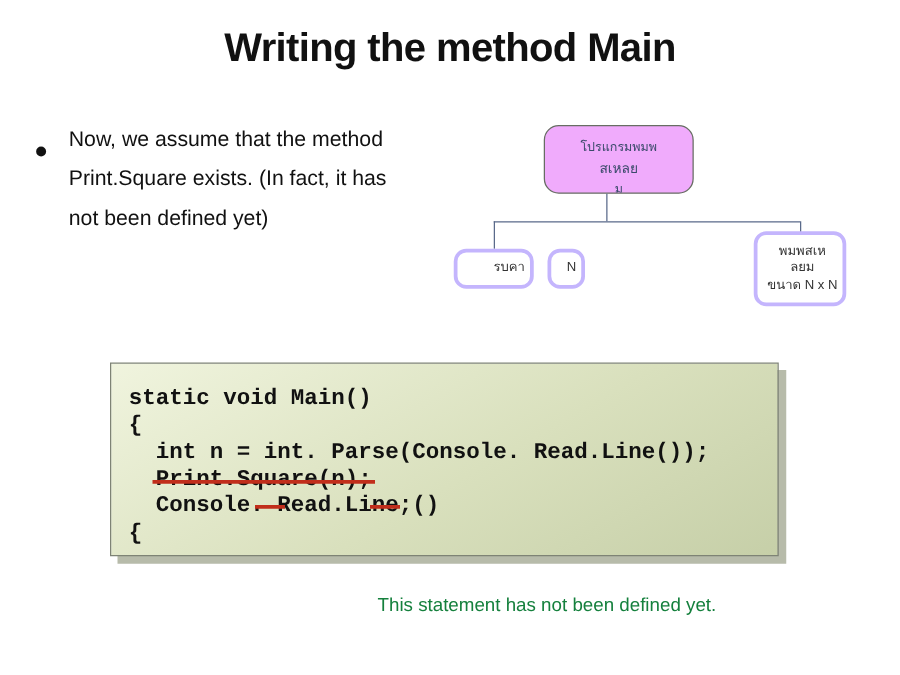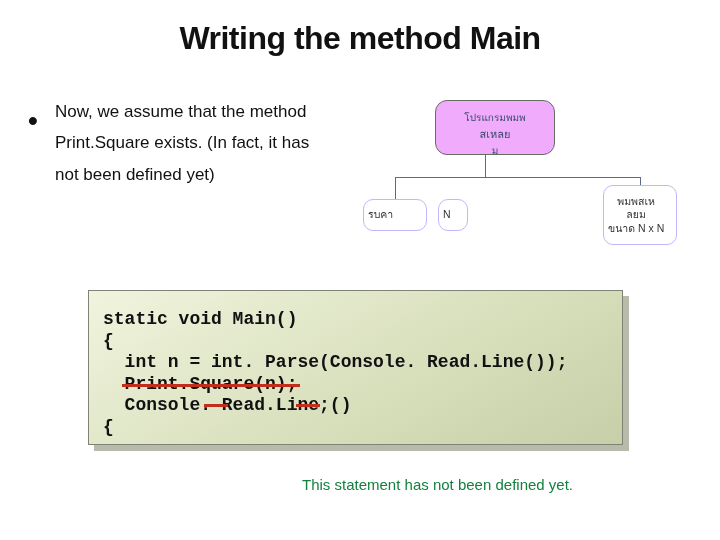--- a/index.html
+++ b/index.html
@@ -96,28 +96,28 @@
   .conn-v2b {
     position: absolute;
     top: 177px;
     left: 640px;
     width: 1px;
     height: 22px;
     background: #5A6A8A;
   }
   .diag-box {
     position: absolute;
-    border: 1px solid #c4b5fd;
+    border: 3px solid #c4b5fd;
     border-radius: 10px;
     background: #fff;
     font-size: 10.5px;
     color: #333;
     display: flex;
     align-items: center;
-    justify-content: flex-start;
+    justify-content: flex-end;
     text-align: center;
     padding: 2px 4px;
     line-height: 1.3;
   }
   .diag-left {
     top: 199px;
     left: 363px;
     width: 64px;
     height: 32px;
   }

